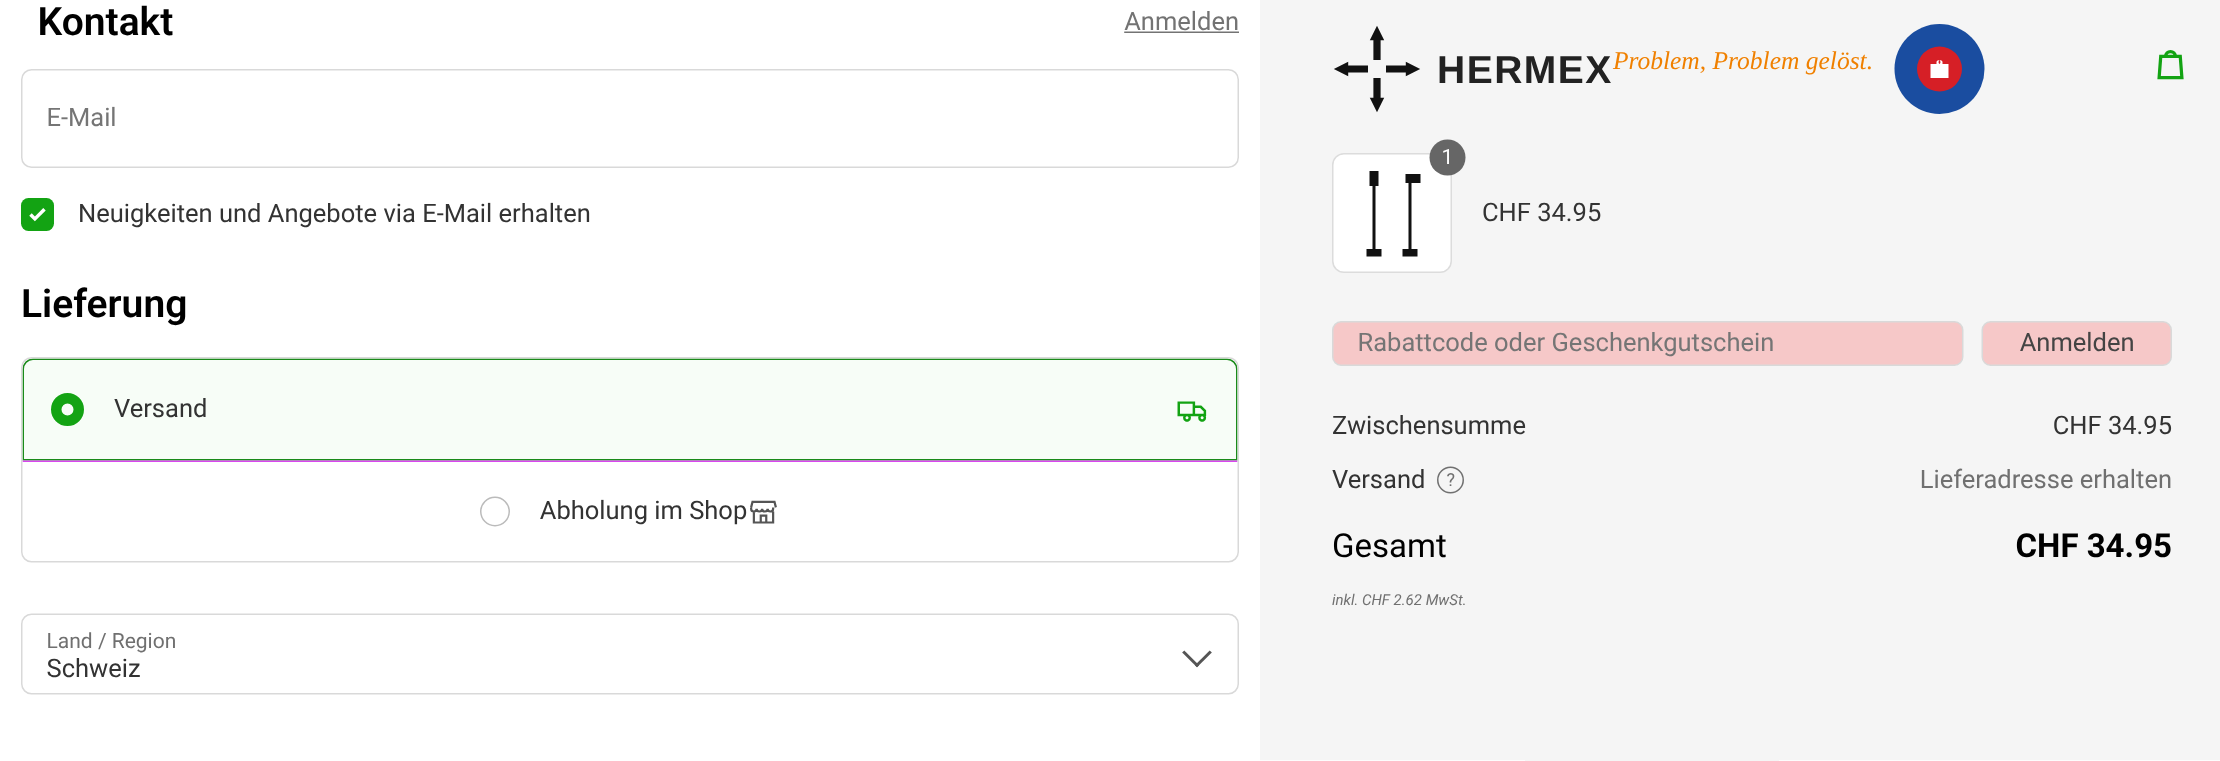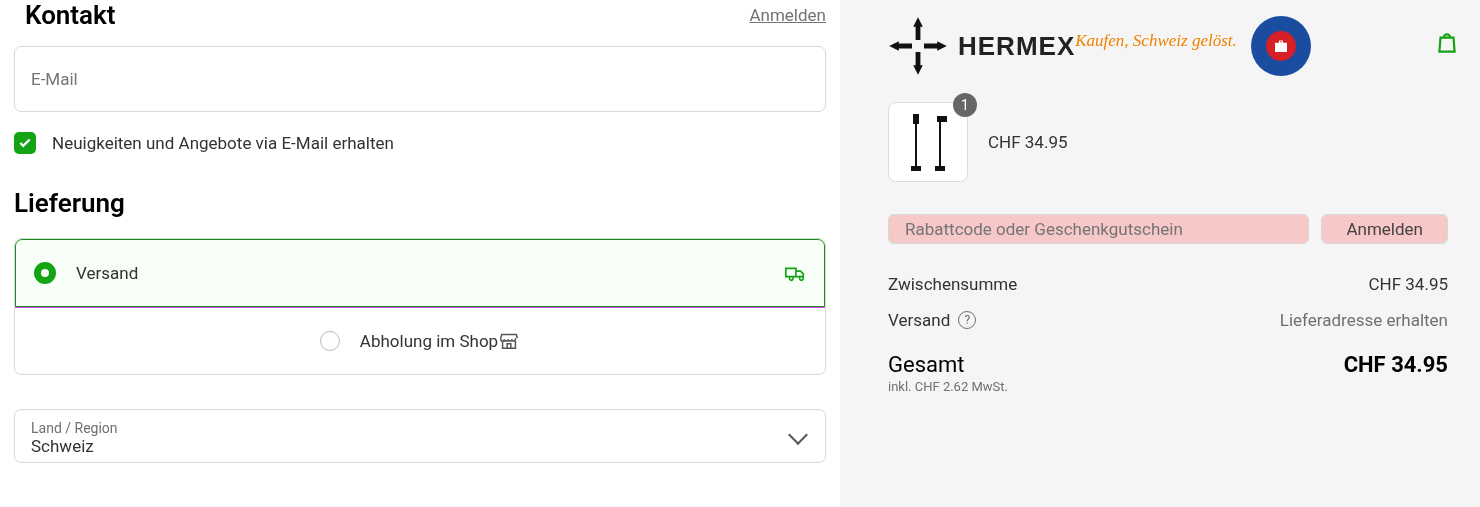--- a/index.html
+++ b/index.html
@@ -51,21 +51,21 @@
   .discount-row { display: flex; gap: 12px; margin-bottom: 30px; }
   .discount-input { flex:1; border: 1px solid #d9d9d9; border-radius: 6px; padding: 4px 16px; font-size: 17px; color: #555; background: rgba(255,0,0,0.18); }
   .apply-btn { border: 1px solid #d9d9d9; border-radius: 6px; background: rgba(255,0,0,0.18); padding: 0 24px; font-size: 17px; color: #444; }
 
   .summary-row { display: flex; justify-content: space-between; margin-bottom: 16px; font-size: 17px; color: #333; }
   .summary-row .label { display:flex; align-items:center; gap:8px; }
   .muted { color: #707070; }
   .total-row { display: flex; justify-content: space-between; align-items: baseline; margin-top: 22px; }
   .total-row .tl { font-size: 22px; font-weight: 400; }
   .total-row .tv { font-size: 22px; font-weight: 700; }
-  .tax { font-size: 13px; color: #707070; margin-top: 2px; }
+  .tax { font-size: 10px; color: #707070; margin-top: 18px; font-style: italic; }
 
   .chevron-down { width: 14px; height: 14px; border-right: 2px solid #555; border-bottom: 2px solid #555; transform: rotate(45deg); margin-right: 4px; margin-top:-6px; }
   .help-ico { width:18px; height:18px; border:1.5px solid #707070; border-radius:50%; display:inline-flex; align-items:center; justify-content:center; font-size:12px; color:#707070;}
 </style>
 </head>
 <body>
 
 <div class="main">
   <div class="section-head">
     <div class="h2">Kontakt</div>
@@ -118,21 +118,21 @@
       <svg width="60" height="60" viewBox="0 0 100 100">
         <g fill="#111">
           <path d="M50 2 L58 18 L54 18 L54 40 L46 40 L46 18 L42 18 Z"></path>
           <path d="M50 98 L42 82 L46 82 L46 60 L54 60 L54 82 L58 82 Z"></path>
           <path d="M2 50 L18 42 L18 46 L40 46 L40 54 L18 54 L18 58 Z"></path>
           <path d="M98 50 L82 58 L82 54 L60 54 L60 46 L82 46 L82 42 Z"></path>
         </g>
       </svg>
       <div class="brand-text">
         <div class="brand-name">HERMEX</div>
-        <div class="brand-slogan">Kaufen, Schweiz gelöst.</div>
+        <div class="brand-slogan">Problem, Problem gelöst.</div>
       </div>
     </div>
     <div class="badge-swiss">
       <div class="badge-swiss-inner">
         <svg width="16" height="16" viewBox="0 0 24 24">
             <path fill="#fff" d="M3 10h18v11H3zM3 7h18v3H3zM11 7v14M13 7v14M9 5a2 2 0 113 2h-3zM15 5a2 2 0 10-3 2h3z"></path>
           </svg>
       </div>
     </div>
   </div>

